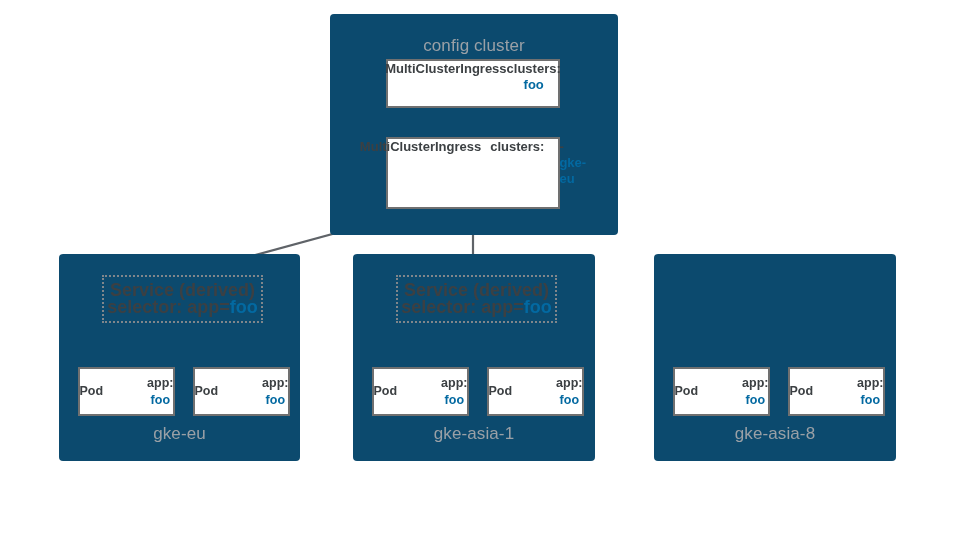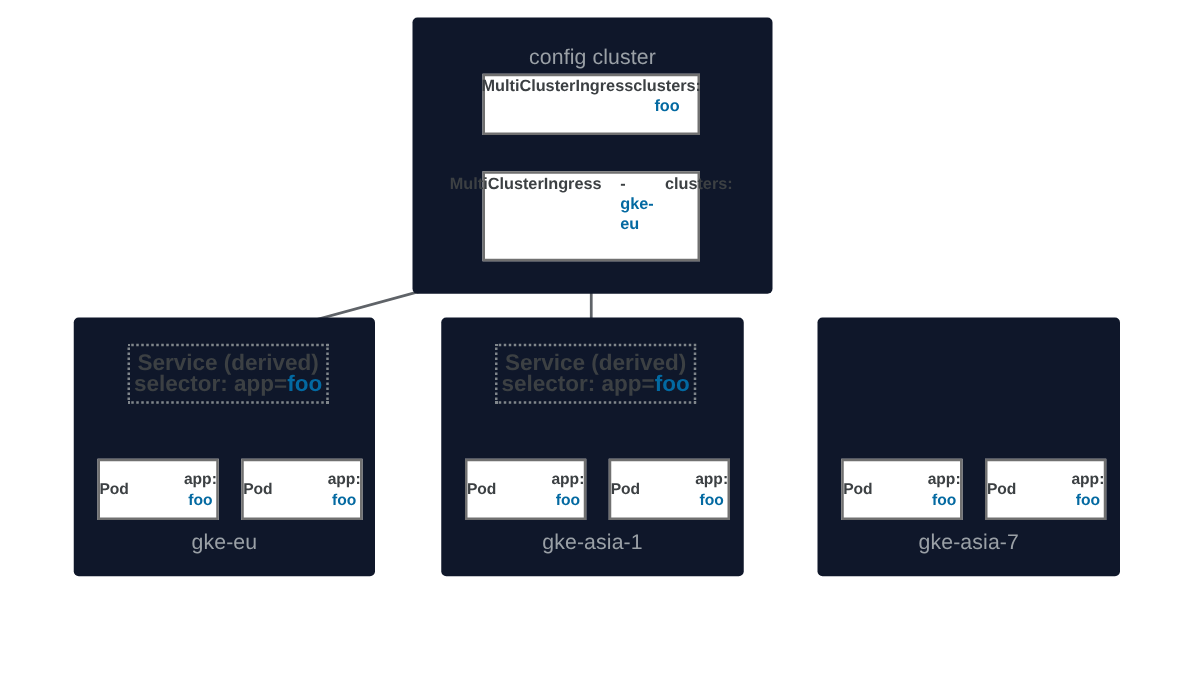--- a/index.html
+++ b/index.html
@@ -20,21 +20,21 @@
   }
   svg.edges {
     position: absolute;
     left: 0; top: 0;
     width: 960px;
     height: 540px;
     pointer-events: none;
   }
   .panel {
     position: absolute;
-    background: #0f172a;
+    background: #0c4a6e;
     border-radius: 4px;
   }
   .panel-title {
     position: absolute;
     left: 0;
     width: 100%;
     text-align: center;
     color: #9aa0a6;
     font-size: 17px;
     letter-spacing: 0.1px;
@@ -113,25 +113,25 @@
   <div class="node" style="left:386px; top:59px; width:174px; height:49px;">
     <div class="ctr">MultiClusterIngress</div>
     <div class="ctr">
       <span>clusters:</span>
       <span class="blue">foo</span>
     </div>
   </div>
 
   <div class="node" style="left:386px; top:137px; width:174px; height:72px;">
     <div class="ctr">MultiClusterIngress</div>
+    <div class="lft">clusters:</div>
     <div class="lft" style="padding-left:15px;">
       <span>-</span>
       <span class="blue">gke-eu</span>
     </div>
-    <div class="lft">clusters:</div>
   </div>
 
   <div class="panel" style="left:59px; top:254px; width:241px; height:207px;">
     <div class="panel-title" style="top:170px;">gke-eu</div>
   </div>
 
   <div class="svc" style="left:102px; top:275px; width:161px; height:48px;">
     <div>Service (derived)</div>
     <div>
       <span>selector: app=</span><span class="blue">foo</span>
@@ -175,21 +175,21 @@
 
   <div class="node pod" style="left:487px; top:367px; width:97px; height:49px;">
     <div class="ctr">Pod</div>
     <div class="ctr">
       <span>app:</span>
       <span class="blue">foo</span>
     </div>
   </div>
 
   <div class="panel" style="left:654px; top:254px; width:242px; height:207px;">
-    <div class="panel-title" style="top:170px;">gke-asia-7</div>
+    <div class="panel-title" style="top:170px;">gke-asia-8</div>
   </div>
 
   <div class="node pod" style="left:673px; top:367px; width:97px; height:49px;">
     <div class="ctr">Pod</div>
     <div class="ctr">
       <span>app:</span>
       <span class="blue">foo</span>
     </div>
   </div>
 

